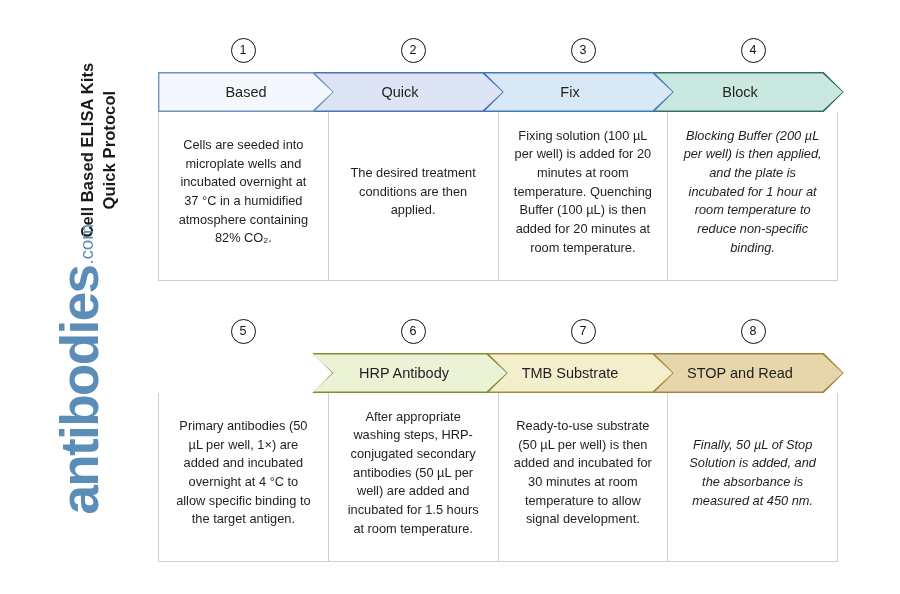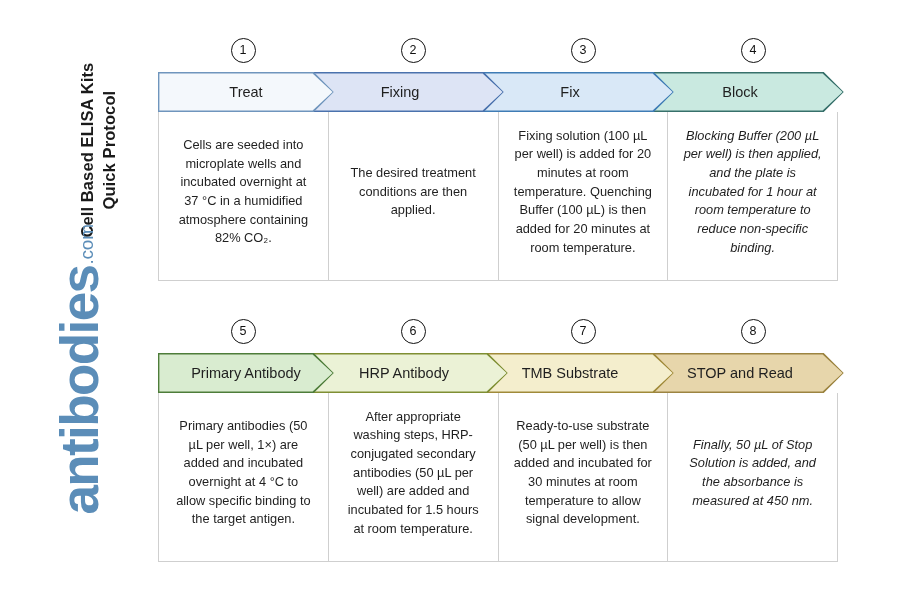--- a/index.html
+++ b/index.html
@@ -182,26 +182,26 @@
         <div class="num-circle">3</div>
       </div>
       <div class="num-cell">
         <div class="num-circle">4</div>
       </div>
     </div>
   <div class="chevron-band">
       <div class="chevron" style="left: 0px; width: 176px; z-index: 4; background: transparent; clip-path: polygon(0px 0px, calc(100% - 20px) 0px, 100% 50%, calc(100% - 20px) 100%, 0px 100%);">
         <div style="position: absolute; inset: 0px; background: rgb(111, 149, 189); clip-path: polygon(0px 0px, calc(100% - 20px) 0px, 100% 50%, calc(100% - 20px) 100%, 0px 100%); z-index: 0;"></div>
         <div style="position: absolute; inset: 1.4px; background: rgb(244, 248, 252); clip-path: polygon(0px 0px, calc(100% - 20px) 0px, 100% 50%, calc(100% - 20px) 100%, 0px 100%); z-index: 1;"></div>
-        <span class="chev-label" style="transform: translateX(0px);">Treat</span>
+        <span class="chev-label" style="transform: translateX(0px);">Based</span>
       </div>
       <div class="chevron" style="left: 150px; width: 196px; z-index: 3; background: transparent; clip-path: polygon(0px 0px, calc(100% - 20px) 0px, 100% 50%, calc(100% - 20px) 100%, 0px 100%, 20px 50%);">
         <div style="position: absolute; inset: 0px; background: rgb(74, 114, 173); clip-path: polygon(0px 0px, calc(100% - 20px) 0px, 100% 50%, calc(100% - 20px) 100%, 0px 100%, 20px 50%); z-index: 0;"></div>
         <div style="position: absolute; inset: 1.4px; background: rgb(221, 228, 245); clip-path: polygon(0px 0px, calc(100% - 20px) 0px, 100% 50%, calc(100% - 20px) 100%, 0px 100%, 20px 50%); z-index: 1;"></div>
-        <span class="chev-label">Fixing</span>
+        <span class="chev-label">Quick</span>
       </div>
       <div class="chevron" style="left: 320px; width: 196px; z-index: 2; background: transparent; clip-path: polygon(0px 0px, calc(100% - 20px) 0px, 100% 50%, calc(100% - 20px) 100%, 0px 100%, 20px 50%);">
         <div style="position: absolute; inset: 0px; background: rgb(63, 124, 181); clip-path: polygon(0px 0px, calc(100% - 20px) 0px, 100% 50%, calc(100% - 20px) 100%, 0px 100%, 20px 50%); z-index: 0;"></div>
         <div style="position: absolute; inset: 1.4px; background: rgb(217, 232, 247); clip-path: polygon(0px 0px, calc(100% - 20px) 0px, 100% 50%, calc(100% - 20px) 100%, 0px 100%, 20px 50%); z-index: 1;"></div>
         <span class="chev-label">Fix</span>
       </div>
       <div class="chevron" style="left: 490px; width: 196px; z-index: 1; background: transparent; clip-path: polygon(0px 0px, calc(100% - 20px) 0px, 100% 50%, calc(100% - 20px) 100%, 0px 100%, 20px 50%);">
         <div style="position: absolute; inset: 0px; background: rgb(55, 112, 107); clip-path: polygon(0px 0px, calc(100% - 20px) 0px, 100% 50%, calc(100% - 20px) 100%, 0px 100%, 20px 50%); z-index: 0;"></div>
         <div style="position: absolute; inset: 1.4px; background: rgb(201, 233, 224); clip-path: polygon(0px 0px, calc(100% - 20px) 0px, 100% 50%, calc(100% - 20px) 100%, 0px 100%, 20px 50%); z-index: 1;"></div>
         <span class="chev-label">Block</span>
@@ -232,25 +232,20 @@
         <div class="num-circle">6</div>
       </div>
       <div class="num-cell">
         <div class="num-circle">7</div>
       </div>
       <div class="num-cell">
         <div class="num-circle">8</div>
       </div>
     </div>
   <div class="chevron-band">
-      <div class="chevron" style="left: 0px; width: 176px; z-index: 4; background: transparent; clip-path: polygon(0px 0px, calc(100% - 20px) 0px, 100% 50%, calc(100% - 20px) 100%, 0px 100%);">
-        <div style="position: absolute; inset: 0px; background: rgb(78, 125, 58); clip-path: polygon(0px 0px, calc(100% - 20px) 0px, 100% 50%, calc(100% - 20px) 100%, 0px 100%); z-index: 0;"></div>
-        <div style="position: absolute; inset: 1.4px; background: rgb(217, 236, 208); clip-path: polygon(0px 0px, calc(100% - 20px) 0px, 100% 50%, calc(100% - 20px) 100%, 0px 100%); z-index: 1;"></div>
-        <span class="chev-label" style="transform: translateX(0px);">Primary Antibody</span>
-      </div>
       <div class="chevron" style="left: 154px; width: 196px; z-index: 3; background: transparent; clip-path: polygon(0px 0px, calc(100% - 20px) 0px, 100% 50%, calc(100% - 20px) 100%, 0px 100%, 20px 50%); justify-content: center;">
         <div style="position: absolute; inset: 0px; background: rgb(127, 143, 51); clip-path: polygon(0px 0px, calc(100% - 20px) 0px, 100% 50%, calc(100% - 20px) 100%, 0px 100%, 20px 50%); z-index: 0;"></div>
         <div style="position: absolute; inset: 1.4px; background: rgb(235, 242, 214); clip-path: polygon(0px 0px, calc(100% - 20px) 0px, 100% 50%, calc(100% - 20px) 100%, 0px 100%, 20px 50%); z-index: 1;"></div>
         <span class="chev-label">HRP Antibody</span>
       </div>
       <div class="chevron" style="left: 320px; width: 196px; z-index: 2; background: transparent; clip-path: polygon(0px 0px, calc(100% - 20px) 0px, 100% 50%, calc(100% - 20px) 100%, 0px 100%, 20px 50%);">
         <div style="position: absolute; inset: 0px; background: rgb(160, 138, 57); clip-path: polygon(0px 0px, calc(100% - 20px) 0px, 100% 50%, calc(100% - 20px) 100%, 0px 100%, 20px 50%); z-index: 0;"></div>
         <div style="position: absolute; inset: 1.4px; background: rgb(244, 238, 205); clip-path: polygon(0px 0px, calc(100% - 20px) 0px, 100% 50%, calc(100% - 20px) 100%, 0px 100%, 20px 50%); z-index: 1;"></div>
         <span class="chev-label">TMB Substrate</span>
       </div>

